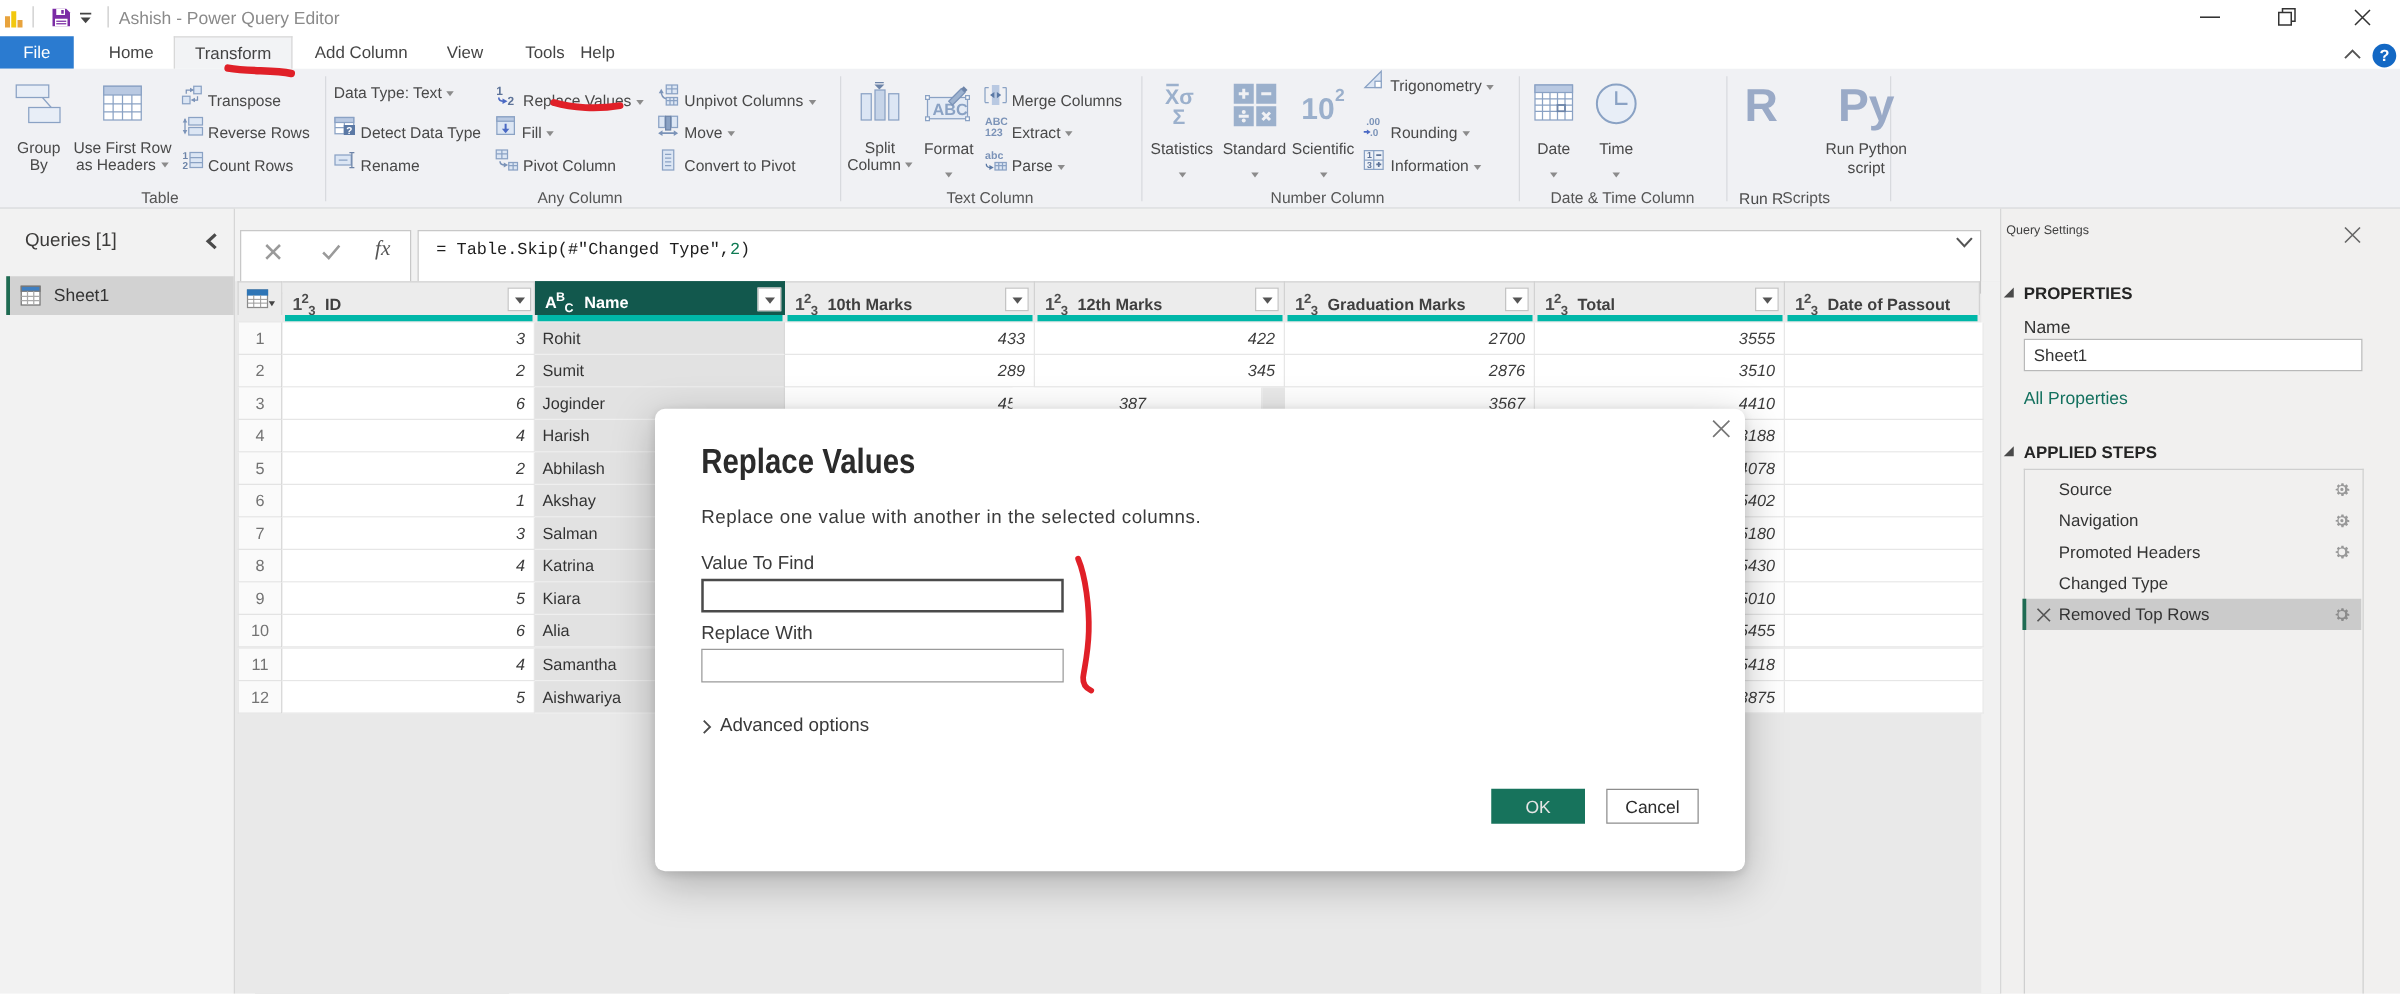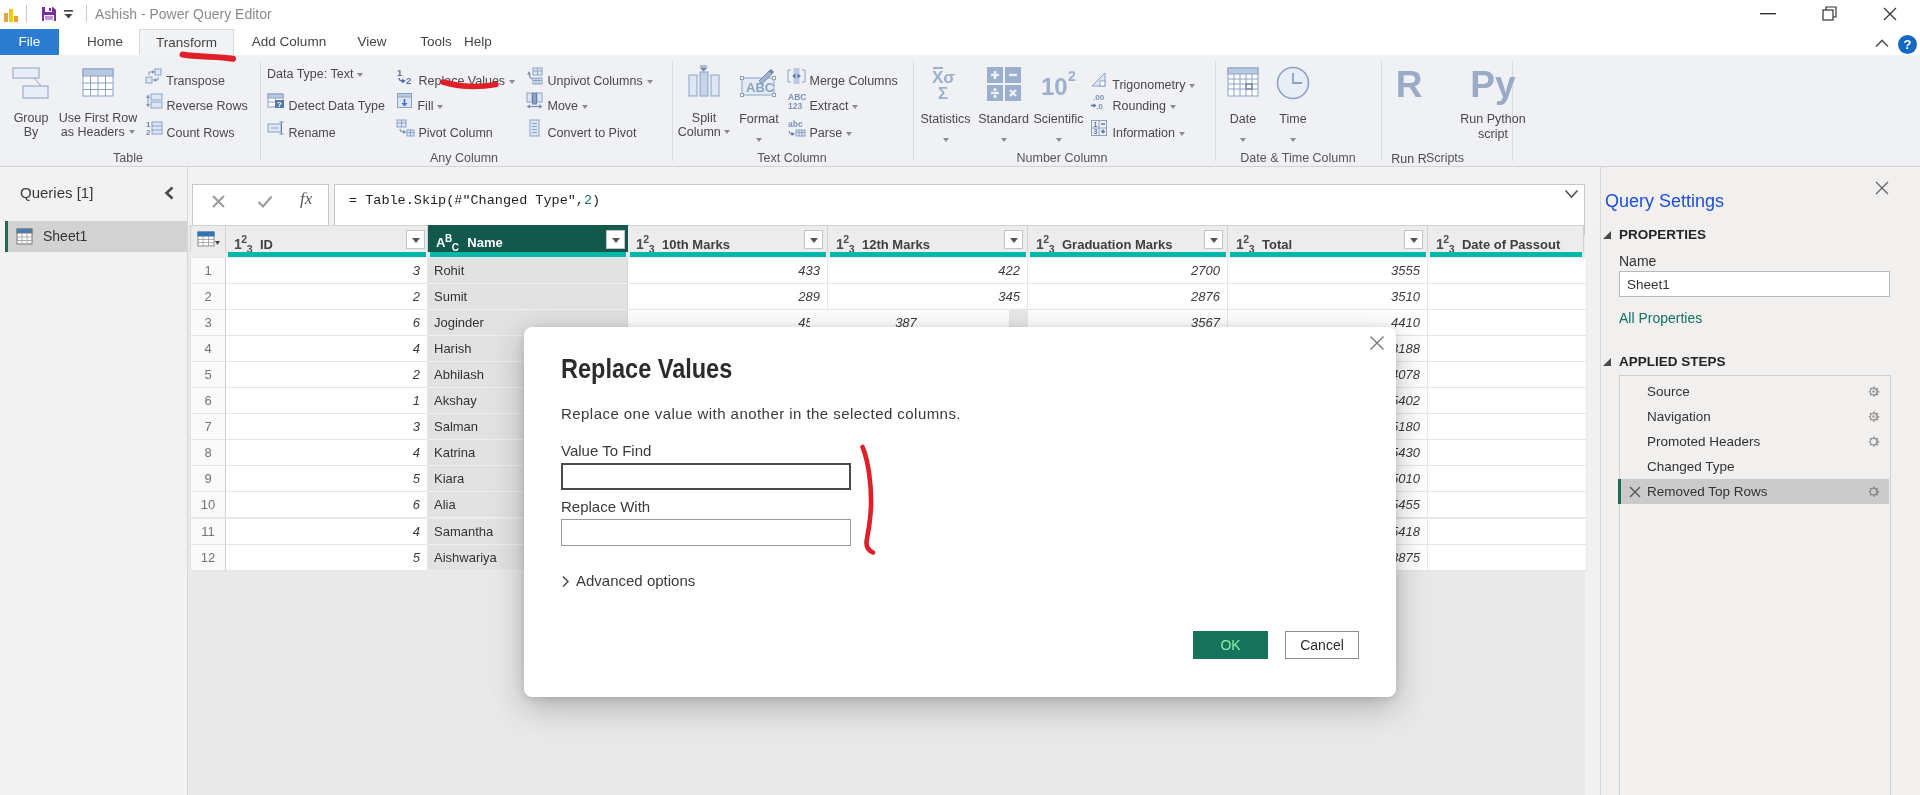--- a/index.html
+++ b/index.html
@@ -329,21 +329,21 @@
     </div>
     <div class="rbig" style="left:1024px;top:10px;width:69px;">
       <svg width="40" height="38" viewBox="0 0 40 38">
         <text x="2" y="30" font-size="24" font-weight="bold" fill="#9bb0cc">10</text>
         <text x="29" y="16" font-size="14" font-weight="bold" fill="#9bb0cc">2</text>
       </svg>
       <div class="lbl">Scientific</div>
       <div class="ddw"><span class="dd2"></span></div>
     </div>
 
-    <div class="rsm" style="left:1090px;top:16px;">
+    <div class="rsm" style="left:1090px;top:0;">
       <svg width="19" height="18" viewBox="0 0 19 18">
         <path d="M2 15 L15 2 L15 15 Z" fill="#dce6f4" stroke="#8aa2c4"></path>
         <rect x="10" y="10" width="5" height="5" fill="#fff" stroke="#8aa2c4"></rect>
       </svg>
       <span>Trigonometry</span><span class="dd"></span>
     </div>
     <div class="rsm" style="left:1090px;top:37px;">
       <svg width="19" height="18" viewBox="0 0 19 18">
         <text x="3" y="8" font-size="8" font-weight="bold" fill="#7b93b8">.00</text>
         <text x="6" y="17" font-size="8" font-weight="bold" fill="#7b93b8">.0</text>
@@ -420,21 +420,21 @@
     </div>
     <div class="fbox" style="left:146px;width:1251px;font-family:'Liberation Mono',monospace;font-size:13.5px;color:#1d1d1d;">
       <div class="abs" style="left:14px;top:8px;">= Table.Skip(#"Changed Type",<span style="color:#0e7a53;">2</span>)</div>
     </div>
     <svg class="abs" style="left:1376px;top:22px;" width="15" height="10" viewBox="0 0 15 10">
         <path d="M1.5 1.5 L7.5 8 L13.5 1.5" fill="none" stroke="#555" stroke-width="1.7"></path>
       </svg>
   </div>
   <div class="abs" style="left:1585px;top:225px;width:15px;height:570px;background:#f1f1f1;"></div>
   <div id="rightpanel">
-    <div class="abs" style="left:4px;top:12px;font-size:18px;color:#1d4ed8;margin-top:12px;">Query Settings</div>
+    <div class="abs" style="left:4px;top:12px;font-size:10px;color:#404040;">Query Settings</div>
     <svg class="abs" style="left:274px;top:14px;" width="14" height="14" viewBox="0 0 14 14">
         <path d="M1 1 L13 13 M13 1 L1 13" stroke="#666" stroke-width="1.3"></path>
       </svg>
     <div class="abs" style="left:2px;top:58px;"><span class="tri"></span></div>
     <div class="rp-sec abs" style="left:18px;top:60px;">PROPERTIES</div>
     <div class="abs" style="left:18px;top:86px;font-size:14px;color:#333;">Name</div>
     <div class="abs" style="left:18px;top:104px;width:271px;height:26px;background:#fff;border:1px solid #b9b9b9;">
       <div class="abs" style="left:7px;top:5px;font-size:13.5px;color:#333;">Sheet1</div>
     </div>
     <div class="abs" style="left:18px;top:143px;font-size:14px;color:#13705e;">All Properties</div>
@@ -589,21 +589,21 @@
     <div class="abs" style="left:37px;top:26px;font-size:28px;font-weight:bold;color:#2b2b2b;transform:scale(0.84,1);transform-origin:0 0;">Replace Values</div>
     <div class="abs" style="left:37px;top:78px;font-size:15px;color:#3a3a3a;letter-spacing:0.45px;">Replace one value with another in the selected columns.</div>
     <div class="abs" style="left:37px;top:115px;font-size:15px;color:#3a3a3a;">Value To Find</div>
     <div class="abs" style="left:37px;top:136px;width:290px;height:27px;background:#fff;border:2px solid #4a4a4a;"></div>
     <div class="abs" style="left:37px;top:171px;font-size:15px;color:#3a3a3a;">Replace With</div>
     <div class="abs" style="left:37px;top:192px;width:290px;height:27px;background:#fff;border:1px solid #9a9a9a;"></div>
     <svg class="abs" style="left:37px;top:248px;" width="9" height="13" viewBox="0 0 9 13">
         <path d="M2 1.5 L7 6.5 L2 11.5" fill="none" stroke="#4a4a4a" stroke-width="1.5"></path>
       </svg>
     <div class="abs" style="left:52px;top:245px;font-size:15px;color:#3a3a3a;">Advanced options</div>
-    <div class="abs" style="left:669px;top:304px;width:75px;height:28px;background:#17735c;color:#86efac;font-size:14px;text-align:center;line-height:28px;">OK</div>
+    <div class="abs" style="left:669px;top:304px;width:75px;height:28px;background:#17735c;color:#e5e5e5;font-size:14px;text-align:center;line-height:28px;">OK</div>
     <div class="abs" style="left:761px;top:304px;width:74px;height:28px;background:#fff;border:1px solid #8d8d8d;color:#2b2b2b;font-size:14px;text-align:center;line-height:26px;">Cancel</div>
   </div>
   <svg class="abs" style="left:0;top:0;pointer-events:none;z-index:50;" width="1920" height="795" viewBox="0 0 1920 795">
     <path d="M182.5 54.5 C 200 57.5 218 55.8 233 58.8" fill="none" stroke="#e02028" stroke-width="6" stroke-linecap="round"></path>
     <path d="M443 82 C 458 86.5 478 87.5 496 84.5" fill="none" stroke="#e02028" stroke-width="5.5" stroke-linecap="round"></path>
     <path d="M862.5 447 C 868.5 461 871.5 486 871 505 C 870.5 523 867.5 534 866.5 542 C 866.2 547 868.5 550.5 873 552.5" fill="none" stroke="#e02028" stroke-width="4.6" stroke-linecap="round"></path>
   </svg>
 </div>
 
 </body></html>

